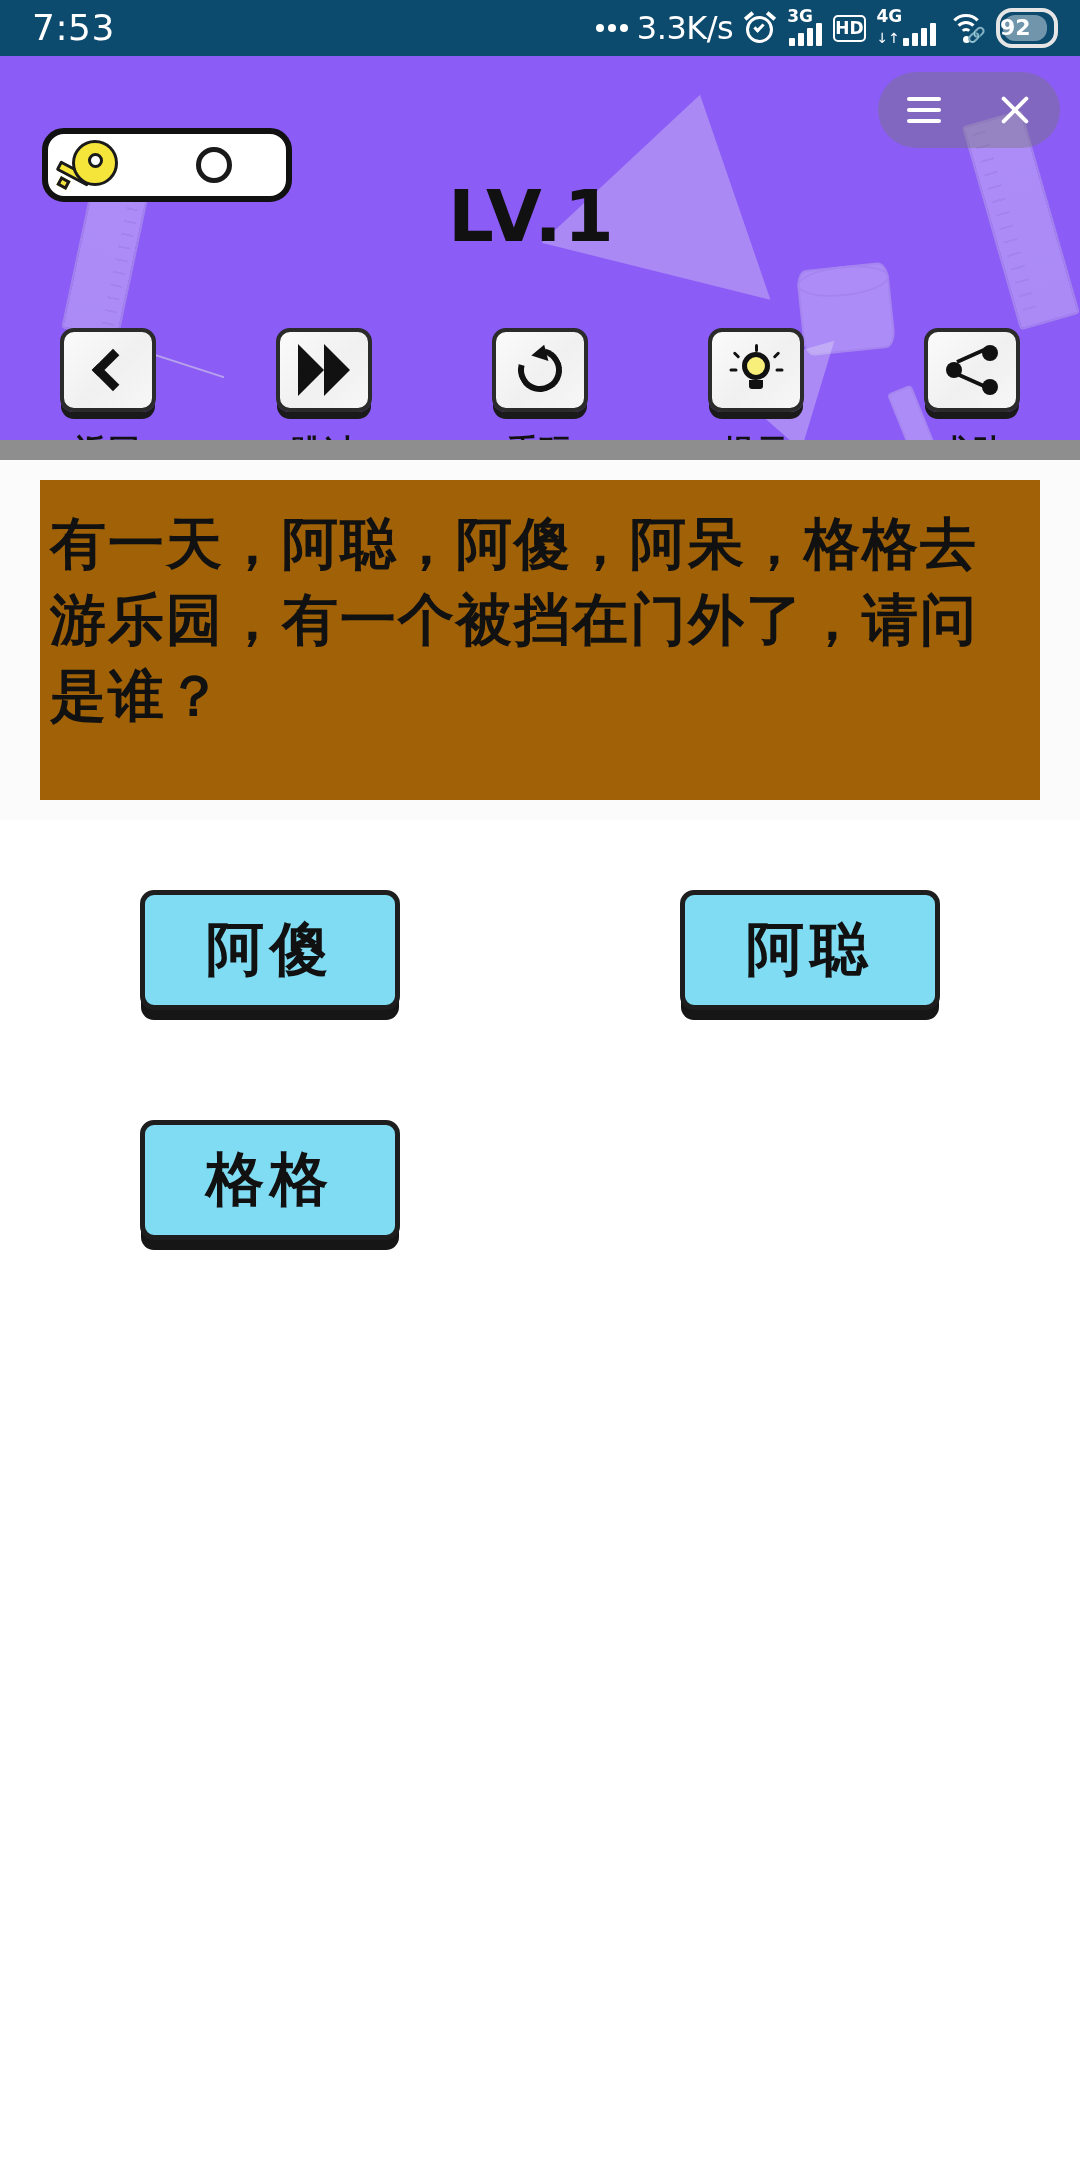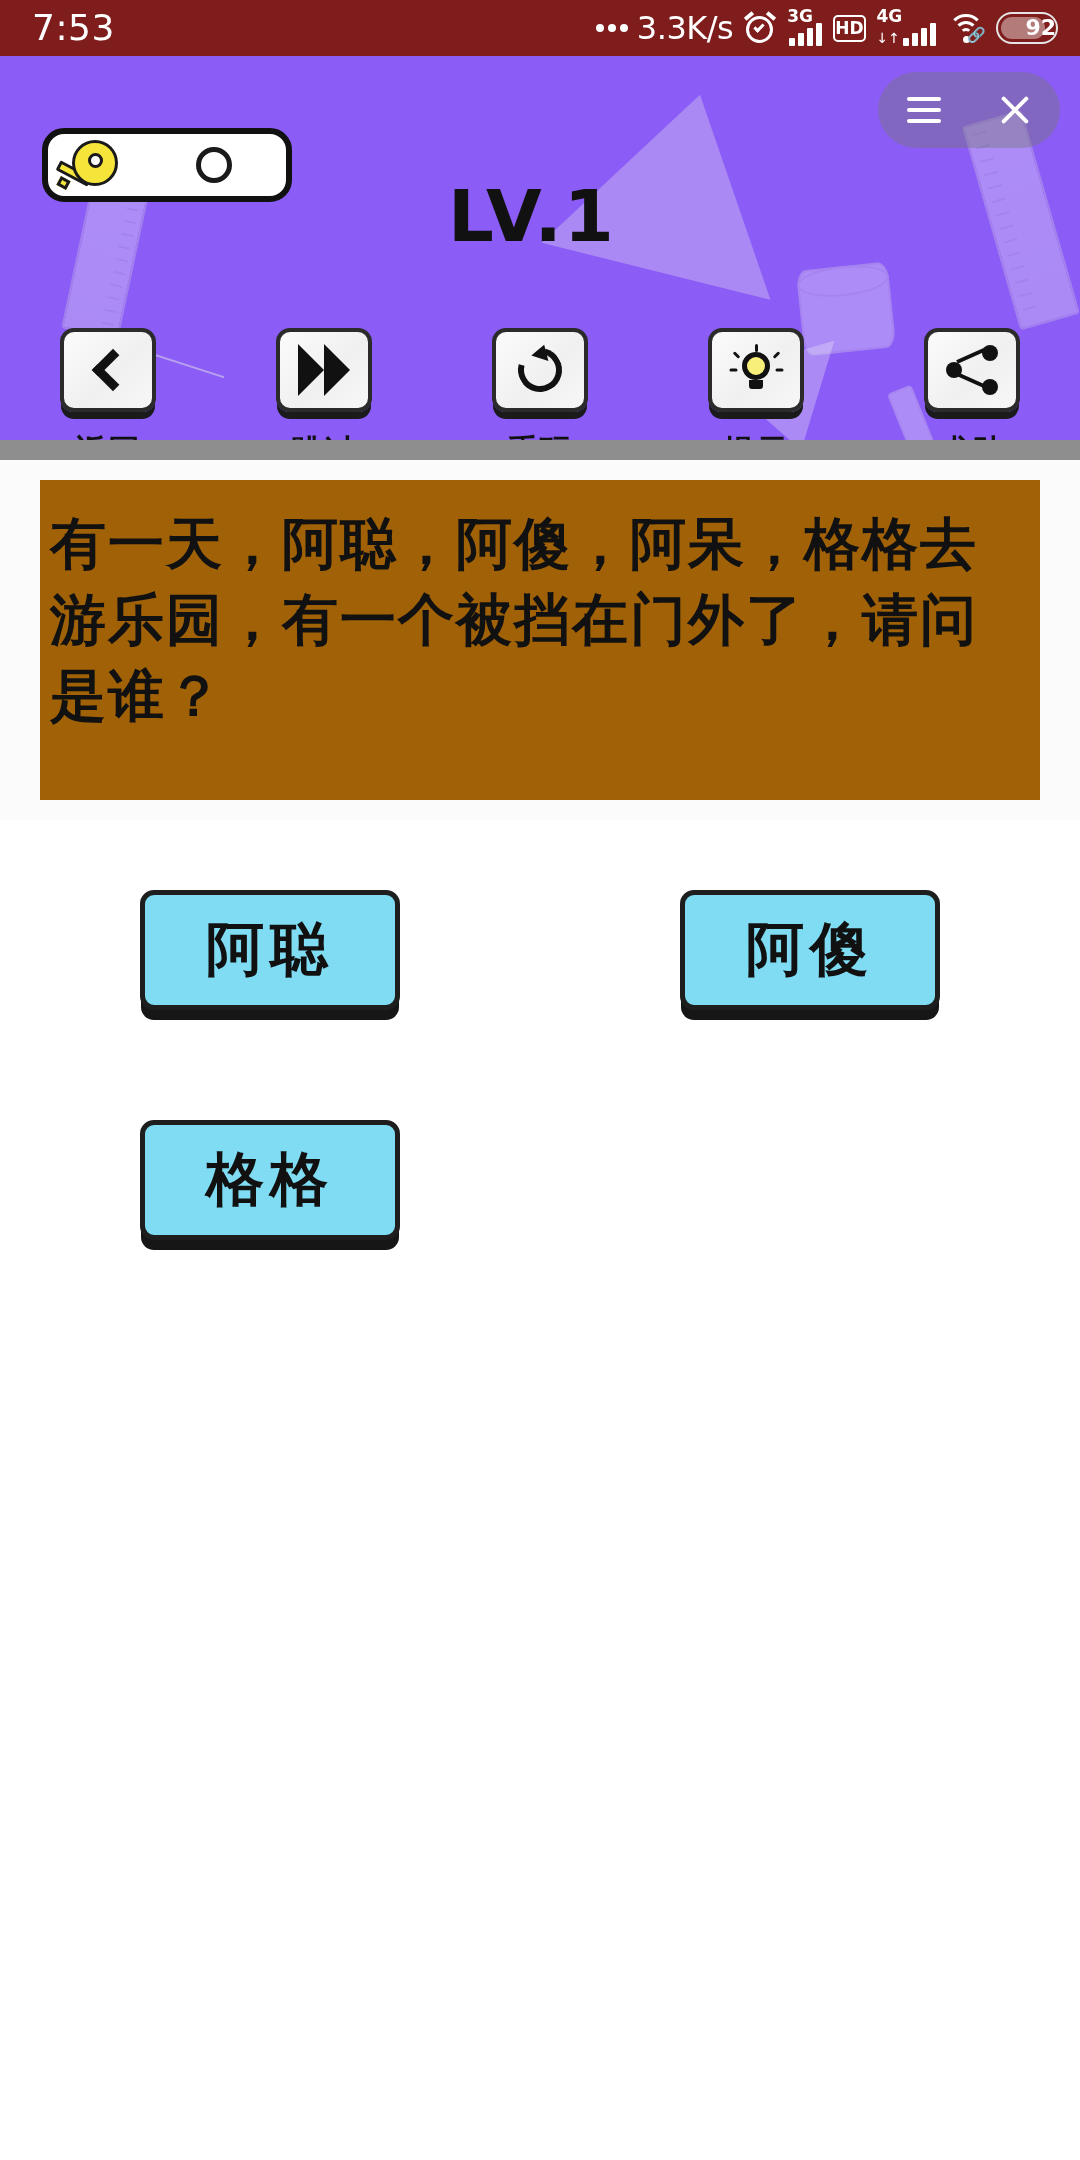--- a/index.html
+++ b/index.html
@@ -9,21 +9,21 @@
     background: #ffffff;
     font-family: "DejaVu Sans", "Liberation Sans", sans-serif;
     overflow: hidden;
   }
 
   
   .statusbar {
     position: absolute;
     top: 0; left: 0;
     width: 1080px; height: 56px;
-    background: #7f1d1d;
+    background: #0c4a6e;
     display: flex;
     align-items: center;
     color: #ffffff;
   }
   .sb-time {
     margin-left: 32px;
     font-size: 36px;
     letter-spacing: 0.5px;
     line-height: 1;
   }
@@ -82,23 +82,23 @@
   }
   .sb-wifi .a1 { width: 36px; height: 36px; top: 2px; }
   .sb-wifi .a2 { width: 24px; height: 24px; top: 9px; }
   .sb-wifi .a3 { width: 12px; height: 12px; top: 16px; }
   .sb-wifi .dot { position: absolute; left: 16px; top: 24px; width: 7px; height: 7px; border-radius: 50%; background: #fff; }
   .sb-wifi .link {
     position: absolute; right: -1px; bottom: 1px;
     font-size: 15px; line-height: 1;
   }
   .sb-batt {
-    width: 62px; height: 32px;
-    border: 2px solid #e5e5e5; border-radius: 16px;
-    display: flex; align-items: center; justify-content: flex-end;
+    width: 62px; height: 40px;
+    border: 4px solid #e5e5e5; border-radius: 16px;
+    display: flex; align-items: center; justify-content: flex-start;
     position: relative;
   }
   .sb-batt .fill {
     position: absolute; left: 3px; top: 3px; bottom: 3px;
     width: 44px; background: rgba(255,255,255,0.42); border-radius: 12px;
   }
   .sb-batt span { position: relative; font-size: 22px; font-weight: 700; line-height: 1; }
 
   
   .header {
@@ -530,21 +530,21 @@
 <div class="divider"></div>
 
 <div class="question-area">
   <div class="question-card">
     <div class="question-text">有一天，阿聪，阿傻，阿呆，格格去游乐园，有一个被挡在门外了，请问是谁？</div>
   </div>
 </div>
 
 <div class="answers">
   <div class="answer-btn">
+    <span class="answer-label">阿傻</span>
+  </div>
+  <div class="answer-btn">
     <span class="answer-label">阿聪</span>
-  </div>
-  <div class="answer-btn">
-    <span class="answer-label">阿傻</span>
   </div>
   <div class="answer-btn">
     <span class="answer-label">格格</span>
   </div>
 </div>
 
 </body></html>

